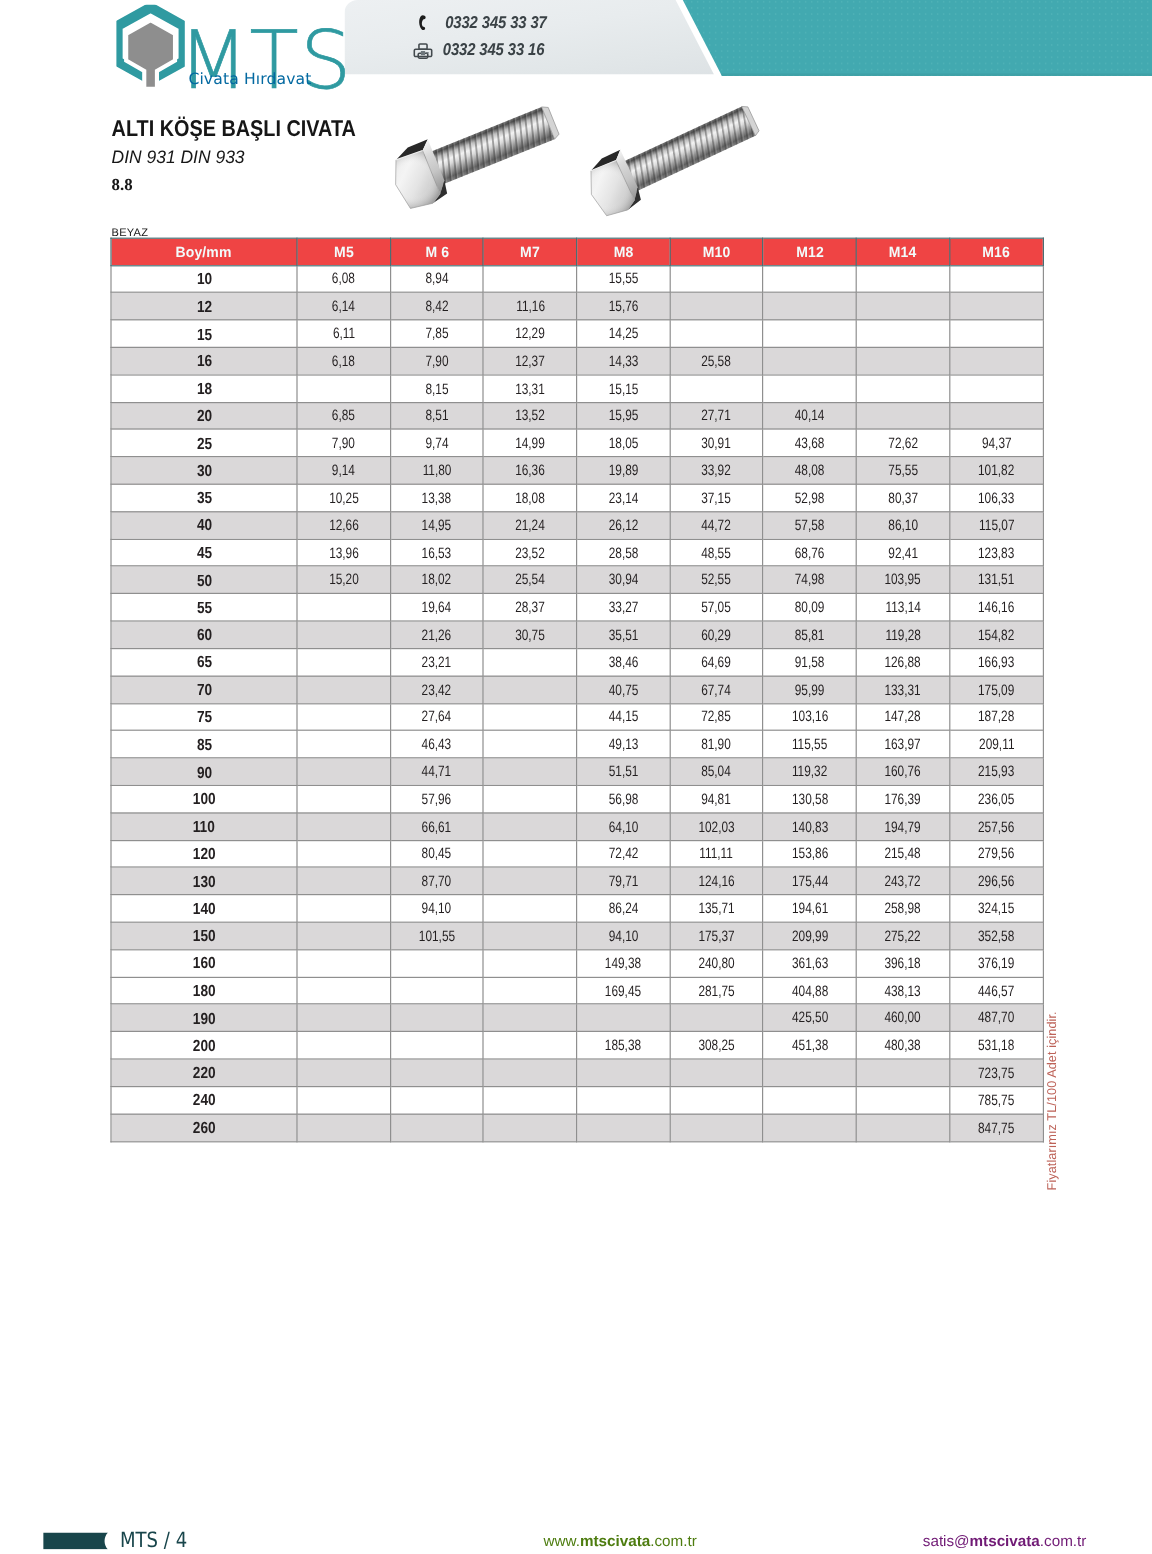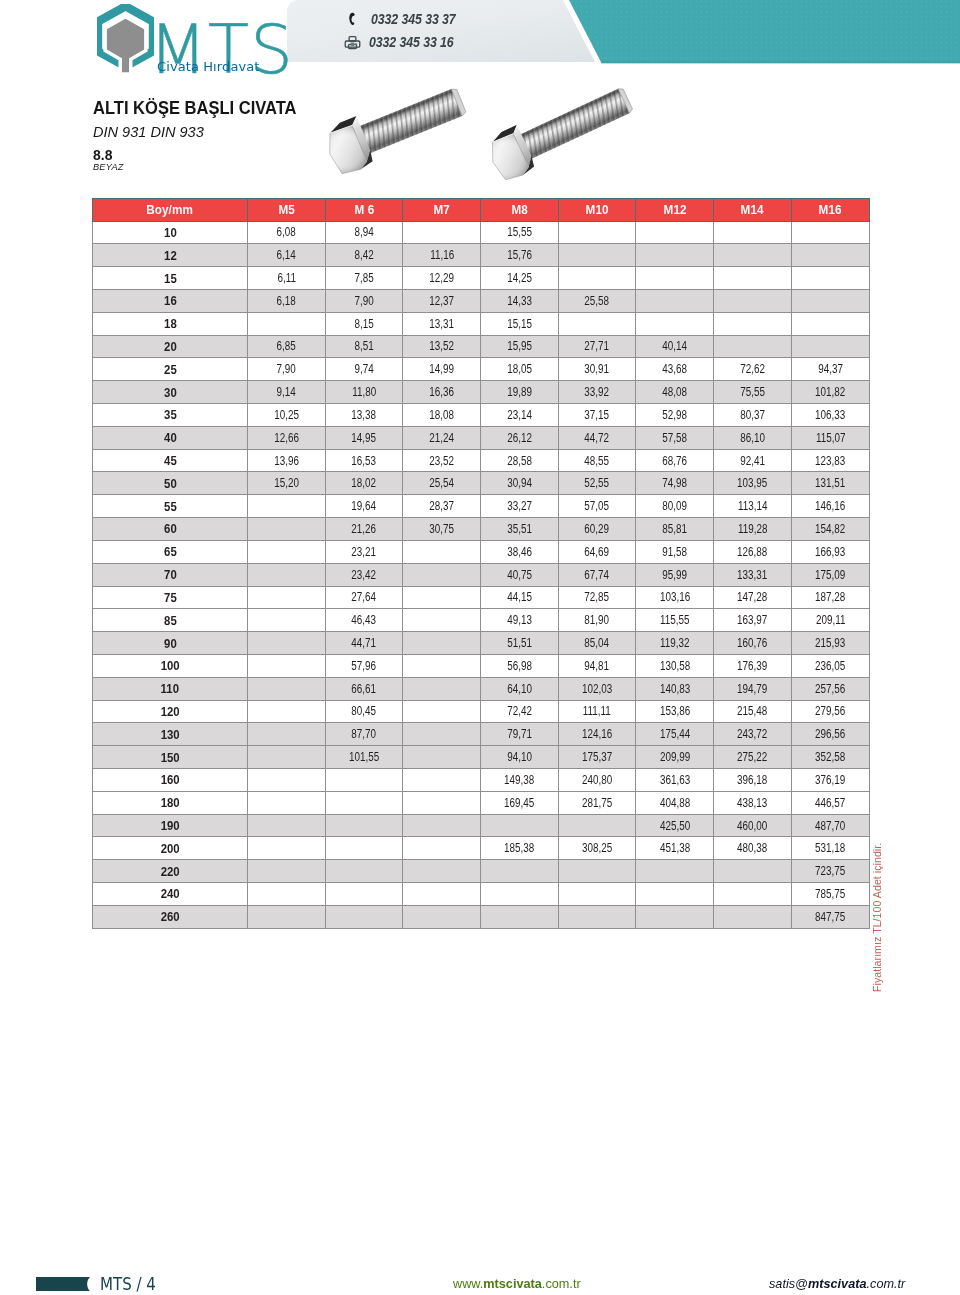--- a/index.html
+++ b/index.html
@@ -30,22 +30,22 @@
   .logo-sub{position:absolute;left:69px;top:60px;font-size:13px;color:#0369a1;letter-spacing:0.1px;
       font-family:"DejaVu Sans",sans-serif;line-height:14px;}
 
   
   .prod{position:absolute;left:93px;top:98px;}
   .prod>div{display:block;}
   .prod-title{font-size:19px;font-weight:700;color:#161616;letter-spacing:0px;line-height:19px;height:19px;}
   .prod-title span{display:inline-block;transform:scaleX(0.87);transform-origin:left center;}
   .prod-std{font-size:15px;font-style:italic;color:#161616;line-height:15px;height:15px;margin-top:7px;}
   .prod-std span{display:inline-block;transform:scaleX(0.97);transform-origin:left center;}
-  .prod-grade{font-size:14px;font-weight:700;color:#161616;line-height:14px;height:14px;margin-top:9px;}
-  .prod-finish{font-size:9.2px;font-style:italic;color:#161616;letter-spacing:0.2px;line-height:9px;margin-top:1px;}
+  .prod-grade{font-size:14px;font-weight:700;color:#161616;line-height:14px;height:14px;margin-top:9px;font-family:Liberation Serif, serif;}
+  .prod-finish{font-size:9.2px;color:#161616;letter-spacing:0.2px;line-height:9px;margin-top:28px;}
 
   
   .bolts{position:absolute;left:320px;top:62px;width:320px;height:120px;}
 
   
   .tbl{position:absolute;left:92px;top:198px;width:777px;border-collapse:collapse;
        table-layout:fixed;}
   .tbl th{background:#ef4444;color:#f2fbfb;font-size:12.3px;font-weight:700;height:21.5px;
        border:1px solid #4b6e73;text-align:center;padding:0;letter-spacing:0.1px;}
   .tbl td{height:21.82px;border-left:1px solid #8f8f8f;border-right:1px solid #8f8f8f;
@@ -67,21 +67,21 @@
 
   
   .ftr{position:absolute;left:0;top:1270px;width:960px;height:25px;margin-left:36px;}
   .ftr-bar{position:absolute;left:0;top:6.5px;width:54px;height:14.2px;}
   .ftr-bar svg{position:absolute;left:0;top:0;width:54px;height:14.2px;display:block;}
   .ftr-page{position:absolute;left:63.5px;top:6.2px;font-size:17.5px;line-height:17.5px;color:#18454b;
        font-family:"DejaVu Sans",sans-serif;}
   .ftr-page span{display:inline-block;transform:scaleX(0.86);transform-origin:left center;}
   .ftr-web{position:absolute;left:417px;top:7.5px;font-size:12.7px;line-height:12.7px;color:#4d7c0f;
        letter-spacing:0px;}
-  .ftr-mail{position:absolute;left:733px;top:7.5px;font-size:12.7px;line-height:12.7px;font-style:italic;color:#0f172a;}
+  .ftr-mail{position:absolute;left:733px;top:7.5px;font-size:12.7px;line-height:12.7px;color:#701a75;}
   .ftr-web b,.ftr-mail b{font-weight:700;}
 </style>
 </head>
 <body>
 
 <div class="page">
 
   <div class="hdr-band">
     <svg class="hdr-teal" viewBox="0 0 960 70" preserveAspectRatio="none">
       <defs>
@@ -470,20 +470,31 @@
           <td class="c0"><span>130</span></td>
           <td class="c1"><span></span></td>
           <td class="c2"><span>87,70</span></td>
           <td class="c3"><span></span></td>
           <td class="c4"><span>79,71</span></td>
           <td class="c5"><span>124,16</span></td>
           <td class="c6"><span>175,44</span></td>
           <td class="c7"><span>243,72</span></td>
           <td class="c8"><span>296,56</span></td>
         </tr>
+        <tr class="odd">
+          <td class="c0"><span>140</span></td>
+          <td class="c1"><span></span></td>
+          <td class="c2"><span>94,10</span></td>
+          <td class="c3"><span></span></td>
+          <td class="c4"><span>86,24</span></td>
+          <td class="c5"><span>135,71</span></td>
+          <td class="c6"><span>194,61</span></td>
+          <td class="c7"><span>258,98</span></td>
+          <td class="c8"><span>324,15</span></td>
+        </tr>
         <tr class="even">
           <td class="c0"><span>150</span></td>
           <td class="c1"><span></span></td>
           <td class="c2"><span>101,55</span></td>
           <td class="c3"><span></span></td>
           <td class="c4"><span>94,10</span></td>
           <td class="c5"><span>175,37</span></td>
           <td class="c6"><span>209,99</span></td>
           <td class="c7"><span>275,22</span></td>
           <td class="c8"><span>352,58</span></td>

